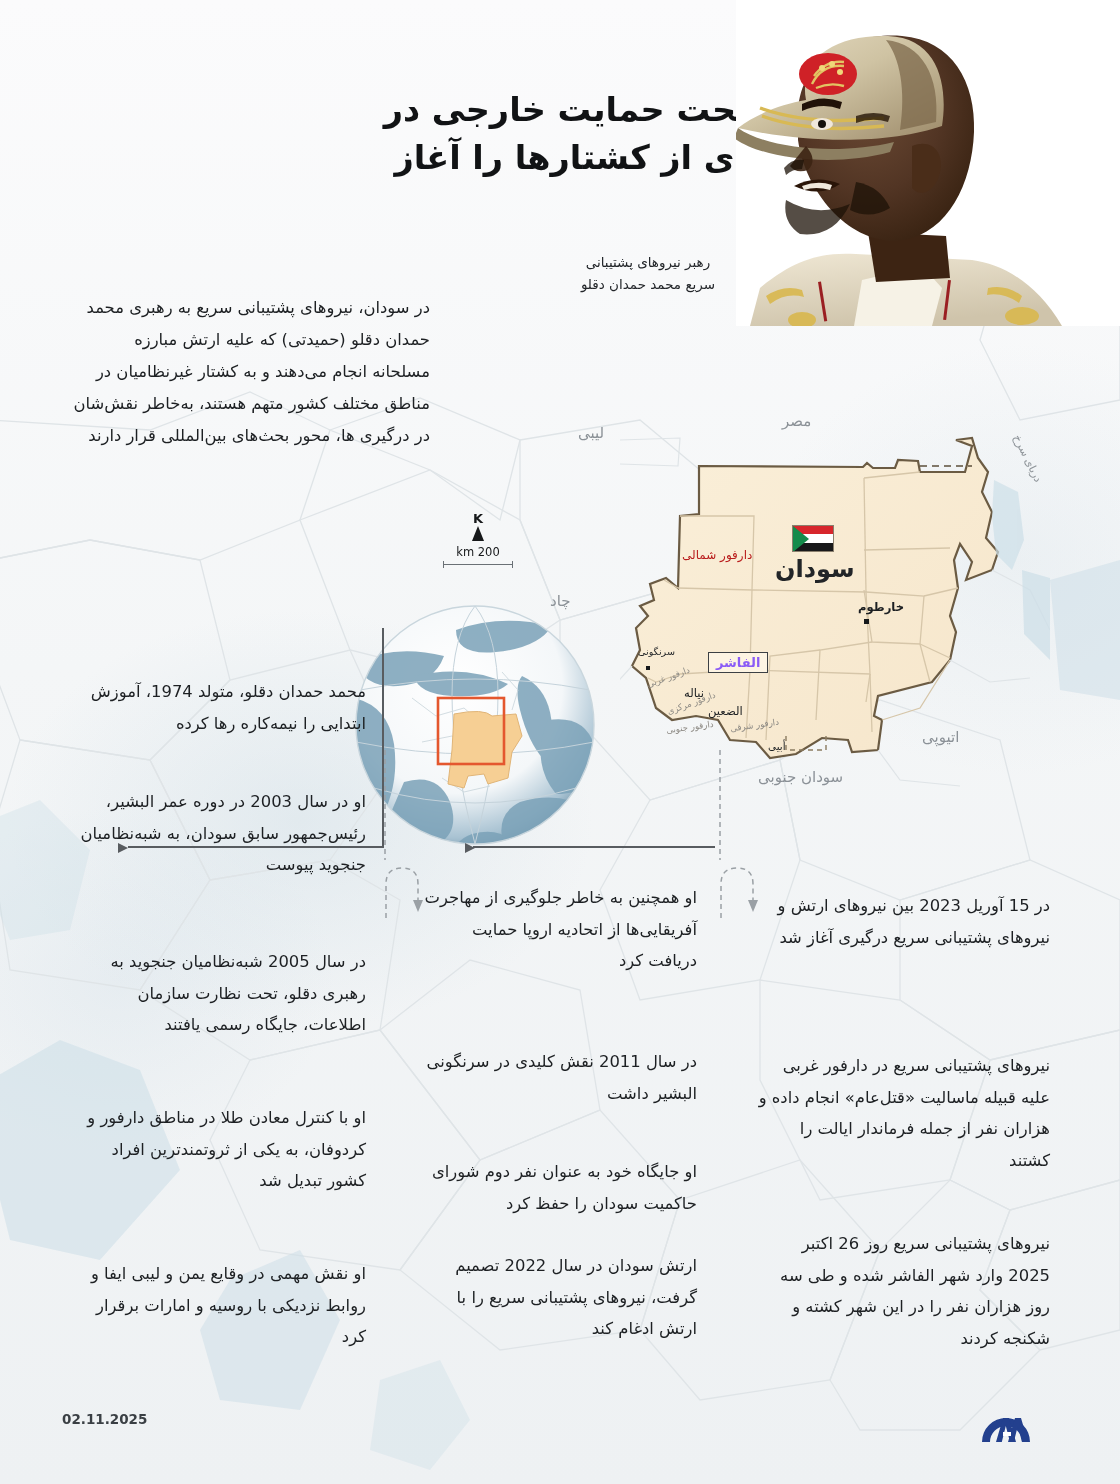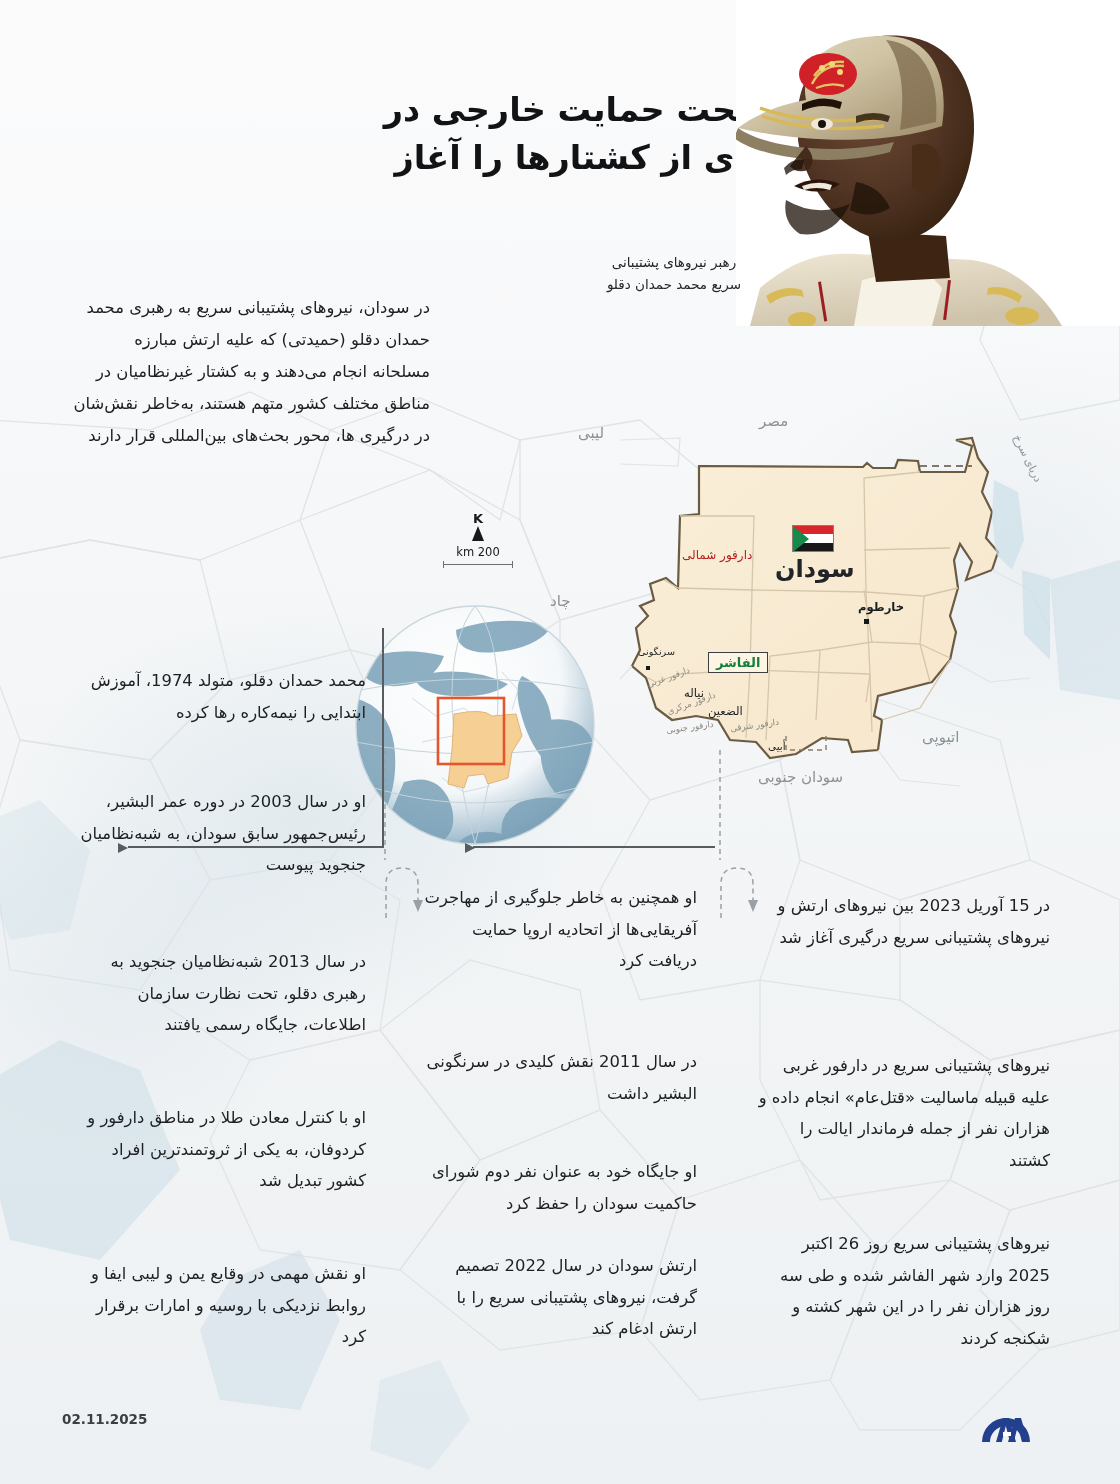--- a/index.html
+++ b/index.html
@@ -30,21 +30,21 @@
     font-size:33.5px; line-height:1.43; font-weight:bold;
     letter-spacing:-.2px;
     color:#111315;
   }
   .portrait {
     position:absolute; left:736px; top:-4px; width:384px; height:330px;
     overflow:hidden;
   }
   .portrait svg { display:block; }
   .portrait-caption {
-    position:absolute; right:346px; top:252px; width:200px;
+    position:absolute; right:372px; top:252px; width:200px;
     text-align:center; font-size:13.5px; line-height:1.62; color:#23262a;
   }
 
   
   .intro {
     position:absolute; right:690px; top:292px; width:358px;
     text-align:right; font-size:16.4px; line-height:1.95; color:#1d2023;
   }
 
   
@@ -66,21 +66,21 @@
   .nblabel {
     position:absolute; font-size:12.5px; color:#8d9398; white-space:nowrap;
     font-weight:normal;
   }
   .nblabel.big { font-size:15px; color:#8b9197; }
   .maplabel { position:absolute; white-space:nowrap; color:#2a2d30; }
   .state-label { font-size:8.6px; color:#8d8a84; }
   .country-name { font-size:24px; font-weight:bold; color:#222528; letter-spacing:.5px; }
   .city { font-size:11.6px; color:#1c1f22; }
   .city.boxed {
-    font-size:13px; font-weight:bold; color:#15803d;
+    font-size:13px; font-weight:bold; color:#8b5cf6;
     border:1.3px solid #3c4044; background:#fdf4e3; padding:1.5px 7px 2.5px;
   }
   .citydot { position:absolute; width:5px; height:5px; background:#15181b; }
   .flagbox {
     position:absolute; width:42px; height:27px; border:1px solid #8a7f6d;
     overflow:hidden; background:#fff;
   }
   .flagbox .r { position:absolute; left:0; right:0; height:33.34%; }
   .flagbox .r1 { top:0; background:#d7262c; }
   .flagbox .r2 { top:33.33%; background:#ffffff; }
@@ -387,21 +387,21 @@
   <div class="maplabel city boxed" style="left:88px; top:232px;">الفاشر</div>
 
   <div class="maplabel city" style="left:18px; top:226px; font-size:9.6px;">سرنگونی</div>
   <div class="citydot" style="left:26px; top:246px; width:4px; height:4px;"></div>
 
   <div class="maplabel city" style="left:64px; top:266px;">نیاله</div>
   <div class="maplabel city" style="left:88px; top:284px;">الضعین</div>
   <div class="maplabel city" style="left:148px; top:320px; font-size:10.4px;">أبیی</div>
 </div>
 
-<div class="nblabel big" style="left:759px; top:412px;">مصر</div>
+<div class="nblabel big" style="left:782px; top:412px;font-family:Liberation Serif, serif;">مصر</div>
 <div class="nblabel big" style="left:578px; top:424px;">لیبی</div>
 <div class="nblabel big" style="left:550px; top:592px;">چاد</div>
 <div class="nblabel big" style="left:922px; top:728px;">اتیوپی</div>
 <div class="nblabel big" style="left:758px; top:768px;">سودان جنوبی</div>
 <div class="nblabel" style="left:1002px; top:452px; transform:rotate(64deg); font-size:11px;">دریای سرخ</div>
 
 <div class="timeline">
 
   <div class="connector" style="left:715px; top:-12px;">
     <svg width="44" height="62" viewBox="0 0 44 62">
@@ -460,28 +460,28 @@
 
   <div class="col left">
     <div class="tl-axis" style="top:-240px; bottom:22px;"></div>
     <div class="tl-foot" style="right:0; width:256px; bottom:20px;"></div>
     <div class="tl-arrow" style="left:46px; bottom:15.5px; border-right:none; border-left:10px solid #585c60;"></div>
   </div>
 
 </div>
 
 <div class="col left" style="position:absolute; right:736px; top:664px; width:312px;">
-  <div class="tl-item" style="top:1px;    width:312px;">
+  <div class="tl-item" style="top:12px;    width:312px;">
     <div class="txt">محمد حمدان دقلو، متولد 1974، آموزش ابتدایی را نیمه‌کاره رها کرده</div>
   </div>
   <div class="tl-item" style="top:122px; width:312px;">
     <div class="txt">او در سال 2003 در دوره عمر البشیر، رئیس‌جمهور سابق سودان، به شبه‌نظامیان جنجوید پیوست</div>
   </div>
   <div class="tl-item" style="top:282px; width:312px;">
-    <div class="txt">در سال 2013 شبه‌نظامیان جنجوید به رهبری دقلو، تحت نظارت سازمان اطلاعات، جایگاه رسمی یافتند</div>
+    <div class="txt">در سال 2005 شبه‌نظامیان جنجوید به رهبری دقلو، تحت نظارت سازمان اطلاعات، جایگاه رسمی یافتند</div>
   </div>
   <div class="tl-item" style="top:438px; width:312px;">
     <div class="txt">او با کنترل معادن طلا در مناطق دارفور و کردوفان، به یکی از ثروتمندترین افراد کشور تبدیل شد</div>
   </div>
   <div class="tl-item" style="top:570px; width:312px;margin-top:24px;">
     <div class="txt">او نقش مهمی در وقایع یمن و لیبی ایفا و روابط نزدیکی با روسیه و امارات برقرار کرد</div>
   </div>
 </div>
 
 <div class="date">02.11.2025</div>

